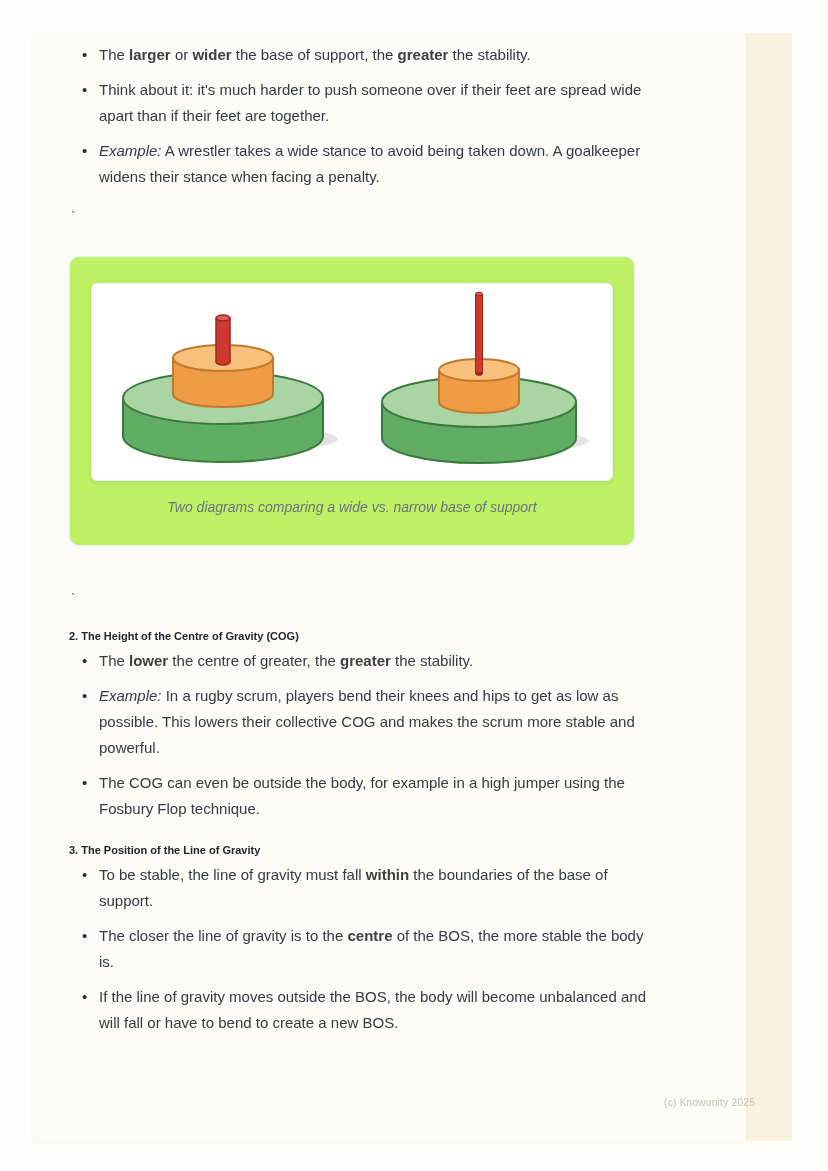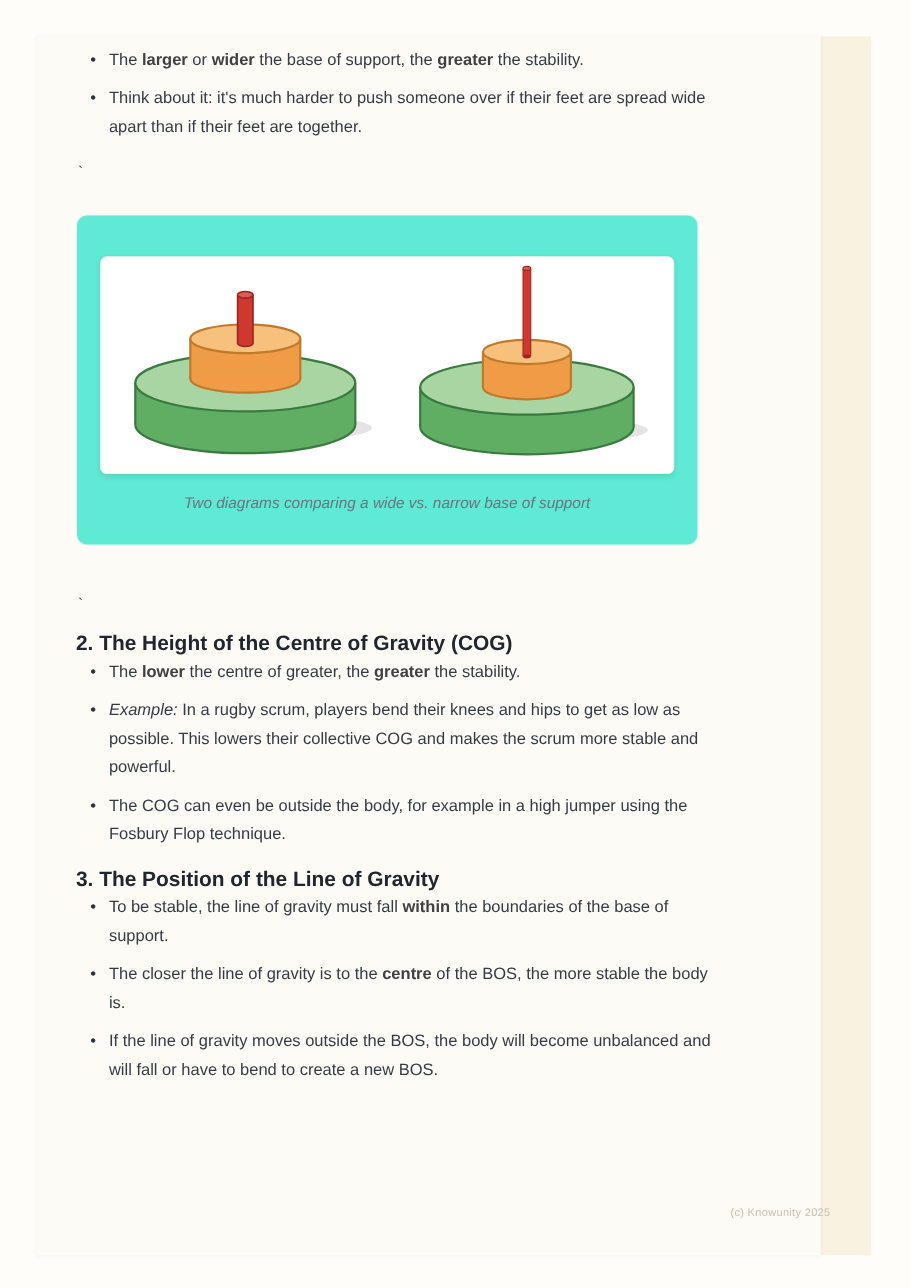--- a/index.html
+++ b/index.html
@@ -62,24 +62,24 @@
     margin-top: 14px;
     margin-left: 2px;
     height: 22px;
     color: #4a5260;
     font-size: 14px;
   }
 
   figure.card {
     margin-top: 30px;
     width: 566px;
-    background: #5eead4;
+    background: #bef264;
     border: 1px solid #edf0f3;
     border-radius: 10px;
-    padding: 37px 21px 28px 21px;
+    padding: 26px 21px 28px 21px;
   }
   .img-area {
     width: 522px;
     height: 198px;
     background: #ffffff;
     border: 1px solid #f1f1ef;
     border-radius: 6px;
     box-shadow: 0 2px 5px rgba(50,60,70,0.12);
     display: flex;
     justify-content: space-between;
@@ -90,21 +90,21 @@
     margin-top: 16px;
     text-align: center;
     font-style: italic;
     font-size: 14px;
     color: #6b7280;
     line-height: 20px;
   }
 
   h3.section-heading {
     margin-top: 16px;
-    font-size: 19px;
+    font-size: 11px;
     font-weight: bold;
     color: #20262e;
     line-height: 24px;
   }
   .after-heading { margin-top: 14px; }
   .tick-2 { margin-top: 40px; }
 
   .watermark {
     position: absolute;
     left: 664px;
@@ -119,20 +119,21 @@
 <body>
 
 <div class="canvas">
   <div class="side-strip"></div>
 
   <div class="page">
 
     <ul class="bullets">
       <li><span>The </span><b>larger</b><span> or </span><b>wider</b><span> the base of support, the </span><b>greater</b><span> the stability.</span></li>
       <li><span>Think about it: it's much harder to push someone over if their feet are spread wide apart than if their feet are together.</span></li>
+      <li><i>Example:</i><span> A wrestler takes a wide stance to avoid being taken down. A goalkeeper widens their stance when facing a penalty.</span></li>
     </ul>
 
     <div class="tick">`</div>
 
     <figure class="card">
       <div class="img-area">
 
         <svg width="252" height="192" viewBox="0 0 252 192">
           <ellipse cx="136" cy="153" rx="104" ry="13" fill="rgba(80,90,80,0.16)"></ellipse>
 

